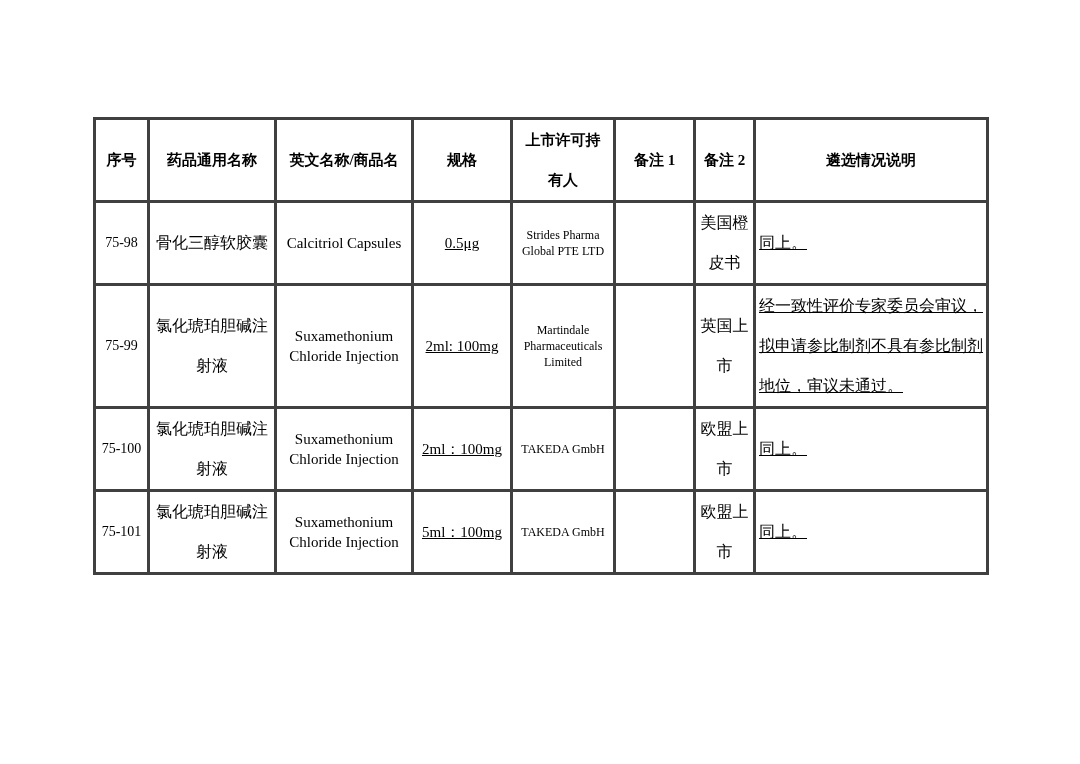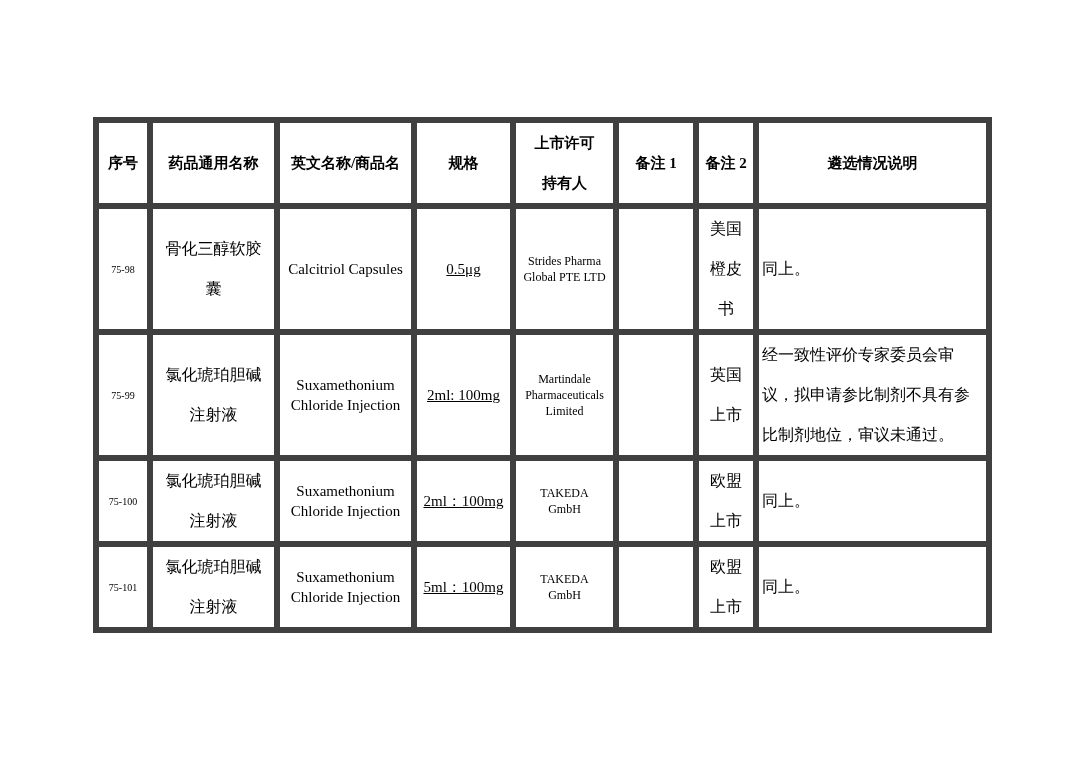--- a/index.html
+++ b/index.html
@@ -18,50 +18,51 @@
   }
   table.drug-table {
     position: absolute;
     left: 93px; top: 117px;
     width: 893px;
     border-collapse: collapse;
     table-layout: fixed;
     background: #ffffff;
   }
   th, td {
-    border: 6px solid #404040;
+    border: 3px solid #404040;
     padding: 0 2px;
     text-align: center;
     vertical-align: middle;
     overflow: hidden;
   }
   tr.h80  { height: 80px; }
   tr.h120 { height: 120px; }
   th {
     font-weight: bold;
     font-size: 15px;
     line-height: 40px;
   }
   th.th-holder { padding: 0 12px; }
-  td.c-seq  { font-size: 10px; }
+  td.c-seq  { font-size: 14px; }
   td.c-cn   { font-size: 16px; line-height: 40px; padding: 0 6px; }
   td.c-en   { font-size: 15px; line-height: 20px; padding: 10px 2px; }
   td.c-spec { font-size: 15px; text-decoration: underline; }
   td.c-holder {
     font-size: 12px; line-height: 16px;
     padding: 0 7px;
     overflow-wrap: break-word;
     word-wrap: break-word;
   }
   td.c-note1 { font-size: 15px; }
   td.c-note2 { font-size: 16px; line-height: 40px; padding: 0 4px; }
   td.c-sel {
     font-size: 16px; line-height: 40px;
     text-align: left;
     padding: 0 3px;
+    text-decoration: underline;
   }
   .page-number {
     position: absolute;
     top: 666px; left: 0;
     width: 1080px;
     text-align: center;
     font-size: 13px;
   }
 </style>
 </head>

